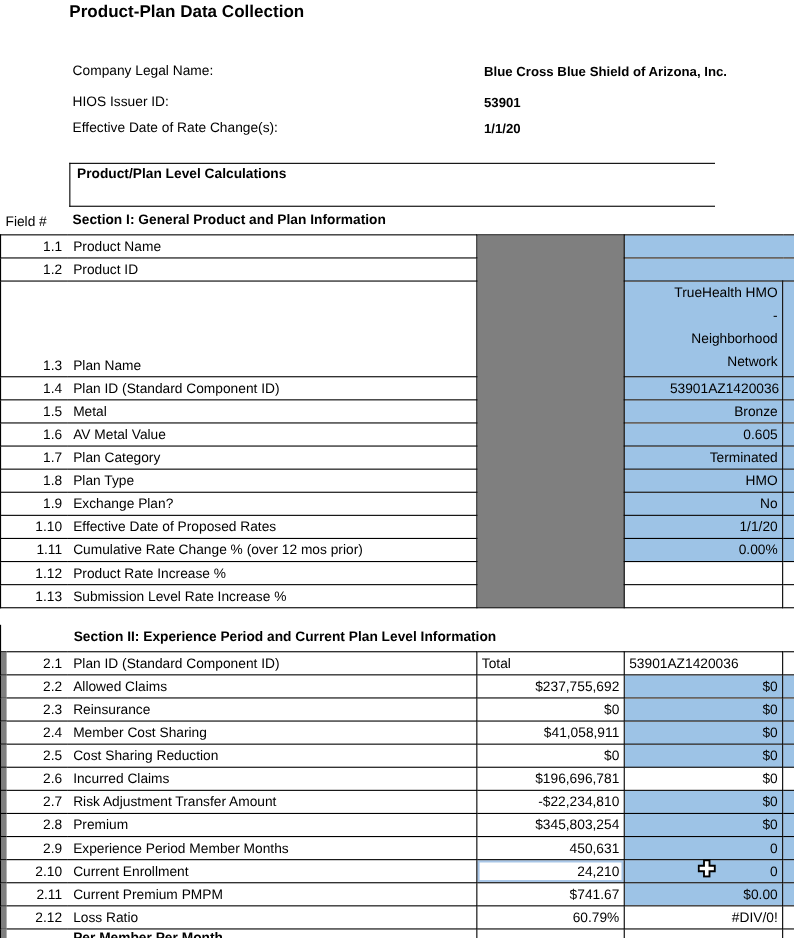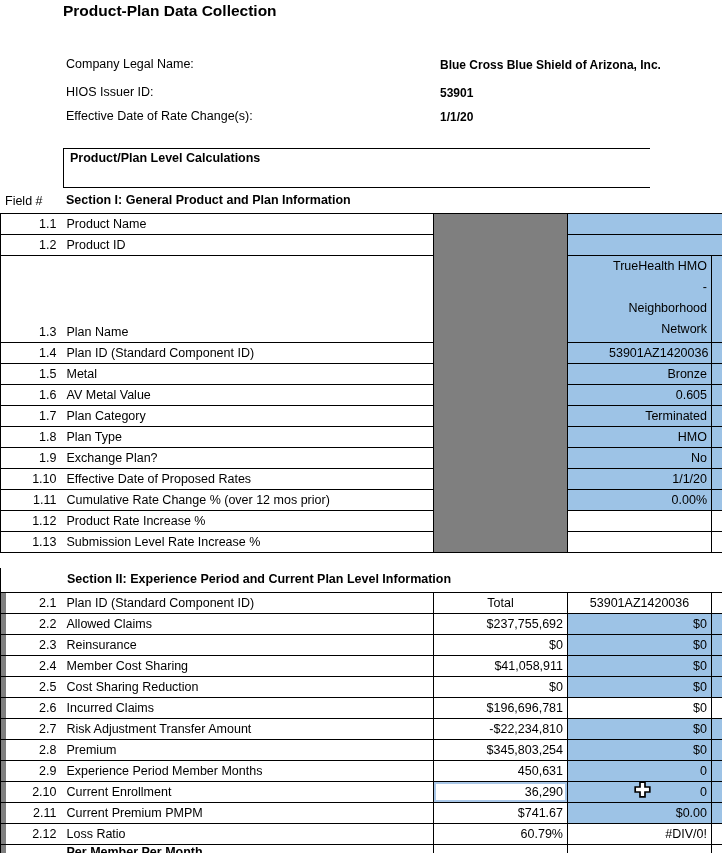--- a/index.html
+++ b/index.html
@@ -43,21 +43,21 @@
     overflow:hidden;white-space:nowrap;
   }
   tr{height:21px;}
   tr.tall{height:84px;}
   td.fieldnum{border-right:none;text-align:right;}
   td.rowlabel{border-left:none;text-align:left;padding-left:6px;margin-top:13px;}
   td.graybig{background:#7F7F7F;}
   td.strip{background:#7F7F7F;padding:0;border-right:none;}
   td.afterstrip{border-left:none;}
   td.val{text-align:right;}
-  td.center{text-align:center;}
+  td.center{}
   td.blue{background:#9DC3E6;padding-left:41px;}
   td.partial{border-right:none;padding:0;}
   td.planname{white-space:pre-line;line-height:21px;}
   td.selected{box-shadow:inset 0 0 0 2px #A9C7E8;}
   #s3-table td{border-top:none;vertical-align:top;padding-top:0;}
   #s3-table td.rowlabel{font-weight:bold;}
 
   #cell-cursor{top:781px;left:634px;width:17px;height:17px;}
 </style>
 </head>
@@ -251,21 +251,21 @@
         <td class="fieldnum afterstrip">2.9</td>
         <td class="rowlabel">Experience Period Member Months</td>
         <td class="val">450,631</td>
         <td class="val blue">0</td>
         <td class="partial blue"></td>
       </tr>
       <tr>
         <td class="strip"></td>
         <td class="fieldnum afterstrip">2.10</td>
         <td class="rowlabel">Current Enrollment</td>
-        <td class="val selected">36,290</td>
+        <td class="val selected">24,210</td>
         <td class="val blue">0</td>
         <td class="partial blue"></td>
       </tr>
       <tr>
         <td class="strip"></td>
         <td class="fieldnum afterstrip">2.11</td>
         <td class="rowlabel">Current Premium PMPM</td>
         <td class="val">$741.67</td>
         <td class="val blue">$0.00</td>
         <td class="partial blue"></td>

